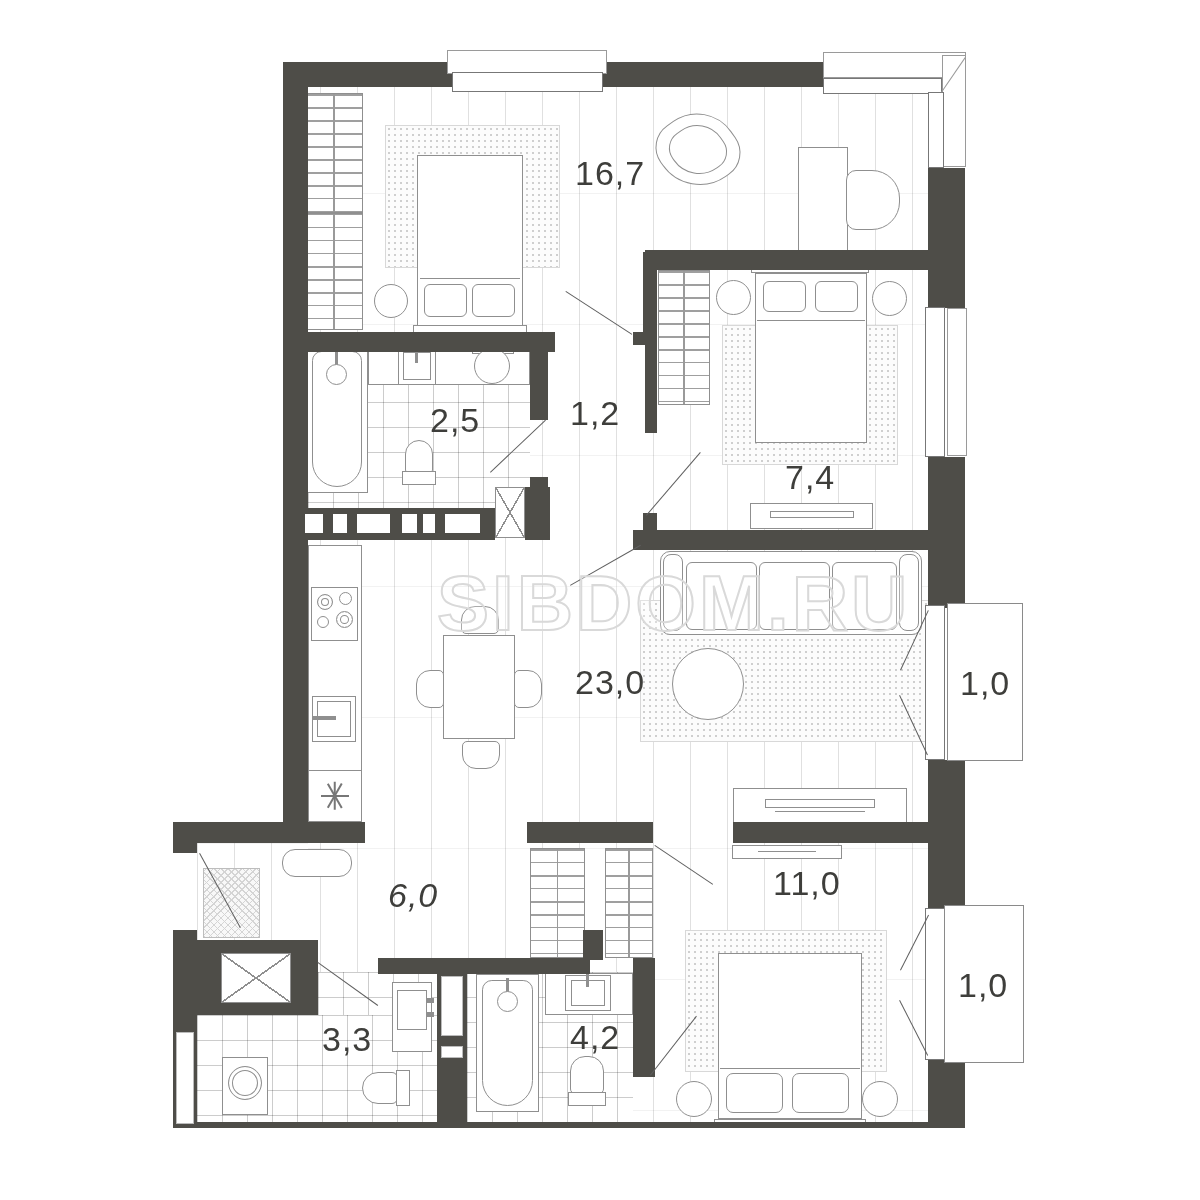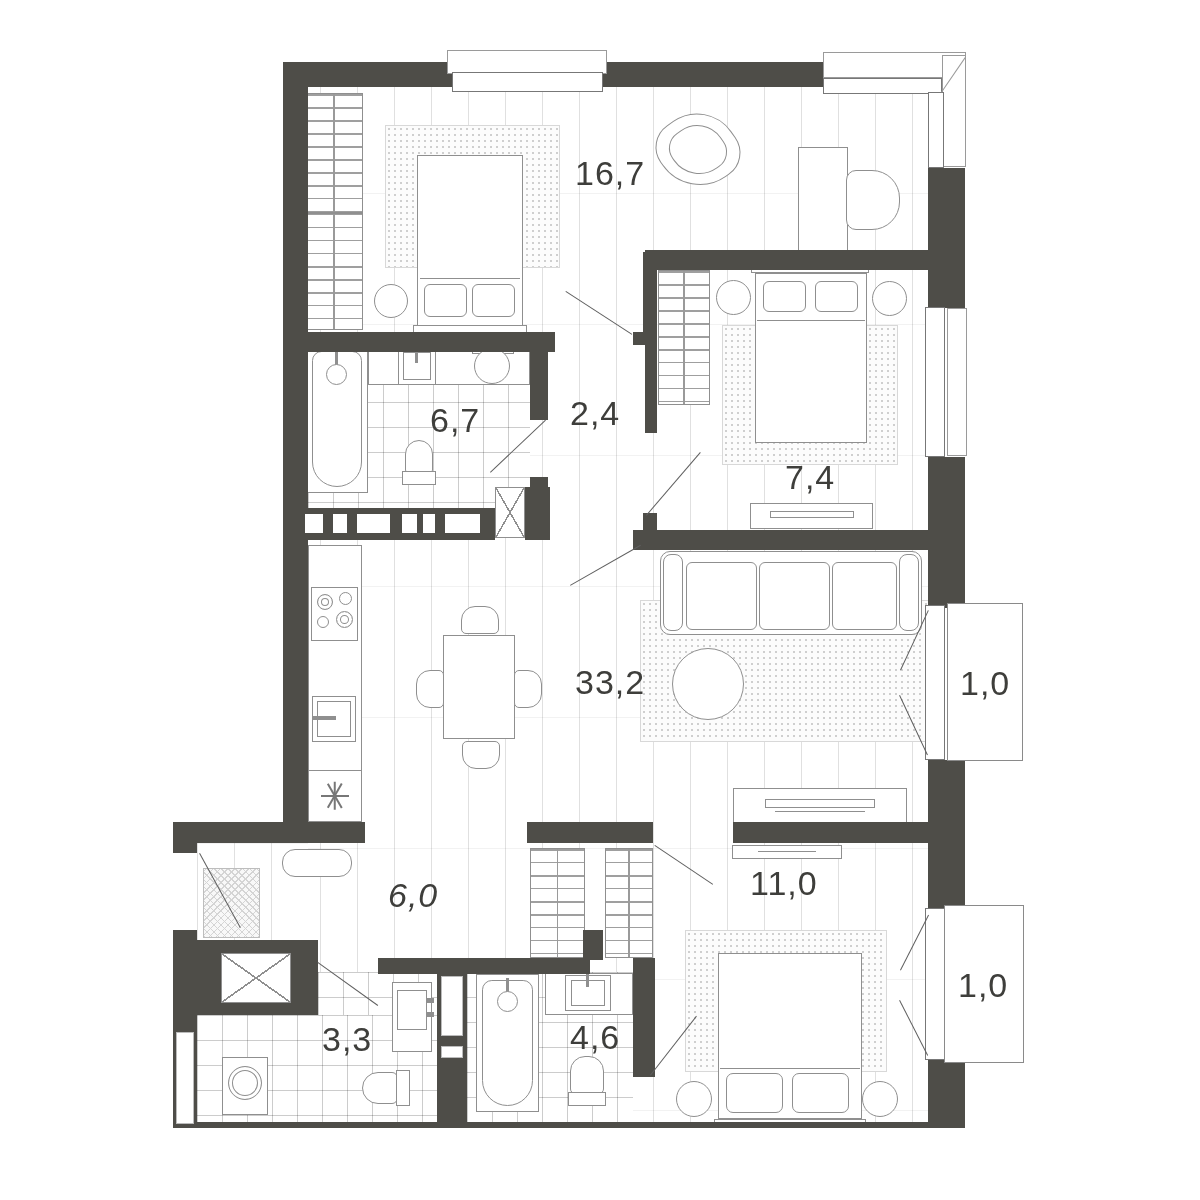--- a/index.html
+++ b/index.html
@@ -225,25 +225,26 @@
   <div class="abs leaf" style="left:200px;top:853px;width:85px;transform:rotate(61.3deg);"></div>
   <div class="abs leaf" style="left:318px;top:962px;width:74px;transform:rotate(35.6deg);"></div>
   <div class="abs leaf" style="left:655px;top:845px;width:70px;transform:rotate(33.9deg);"></div>
   <div class="abs leaf" style="left:650px;top:1075px;width:75px;transform:rotate(-52.1deg);"></div>
   <div class="abs leaf" style="left:900px;top:670px;width:66px;transform:rotate(-65deg);"></div>
   <div class="abs leaf" style="left:900px;top:695px;width:66px;transform:rotate(65deg);"></div>
   <div class="abs leaf" style="left:900px;top:970px;width:62px;transform:rotate(-63deg);"></div>
   <div class="abs leaf" style="left:900px;top:1000px;width:62px;transform:rotate(63deg);"></div>
 
   <div class="abs label" style="left:575px;top:156px;">16,7</div>
-  <div class="abs label" style="left:570px;top:396px;">2,4</div>
-  <div class="abs label" style="left:430px;top:403px;">6,7</div>
+  <div class="abs label" style="left:570px;top:396px;">1,2</div>
+  <div class="abs label" style="left:430px;top:403px;">2,5</div>
   <div class="abs label" style="left:785px;top:460px;">7,4</div>
-  <div class="abs label" style="left:575px;top:665px;">33,2</div>
+  <div class="abs label" style="left:575px;top:665px;">23,0</div>
   <div class="abs label" style="left:960px;top:666px;">1,0</div>
   <div class="abs label" style="left:388px;top:878px;font-style:italic;">6,0</div>
-  <div class="abs label" style="left:750px;top:866px;">11,0</div>
+  <div class="abs label" style="left:773px;top:866px;">11,0</div>
   <div class="abs label" style="left:958px;top:968px;">1,0</div>
   <div class="abs label" style="left:322px;top:1022px;">3,3</div>
-  <div class="abs label" style="left:570px;top:1020px;">4,6</div>
-
+  <div class="abs label" style="left:570px;top:1020px;">4,2</div>
+
+  <div class="abs wm" style="left:437px;top:558px;">SIBDOM.RU</div>
 
 </div>
 
 </body></html>

